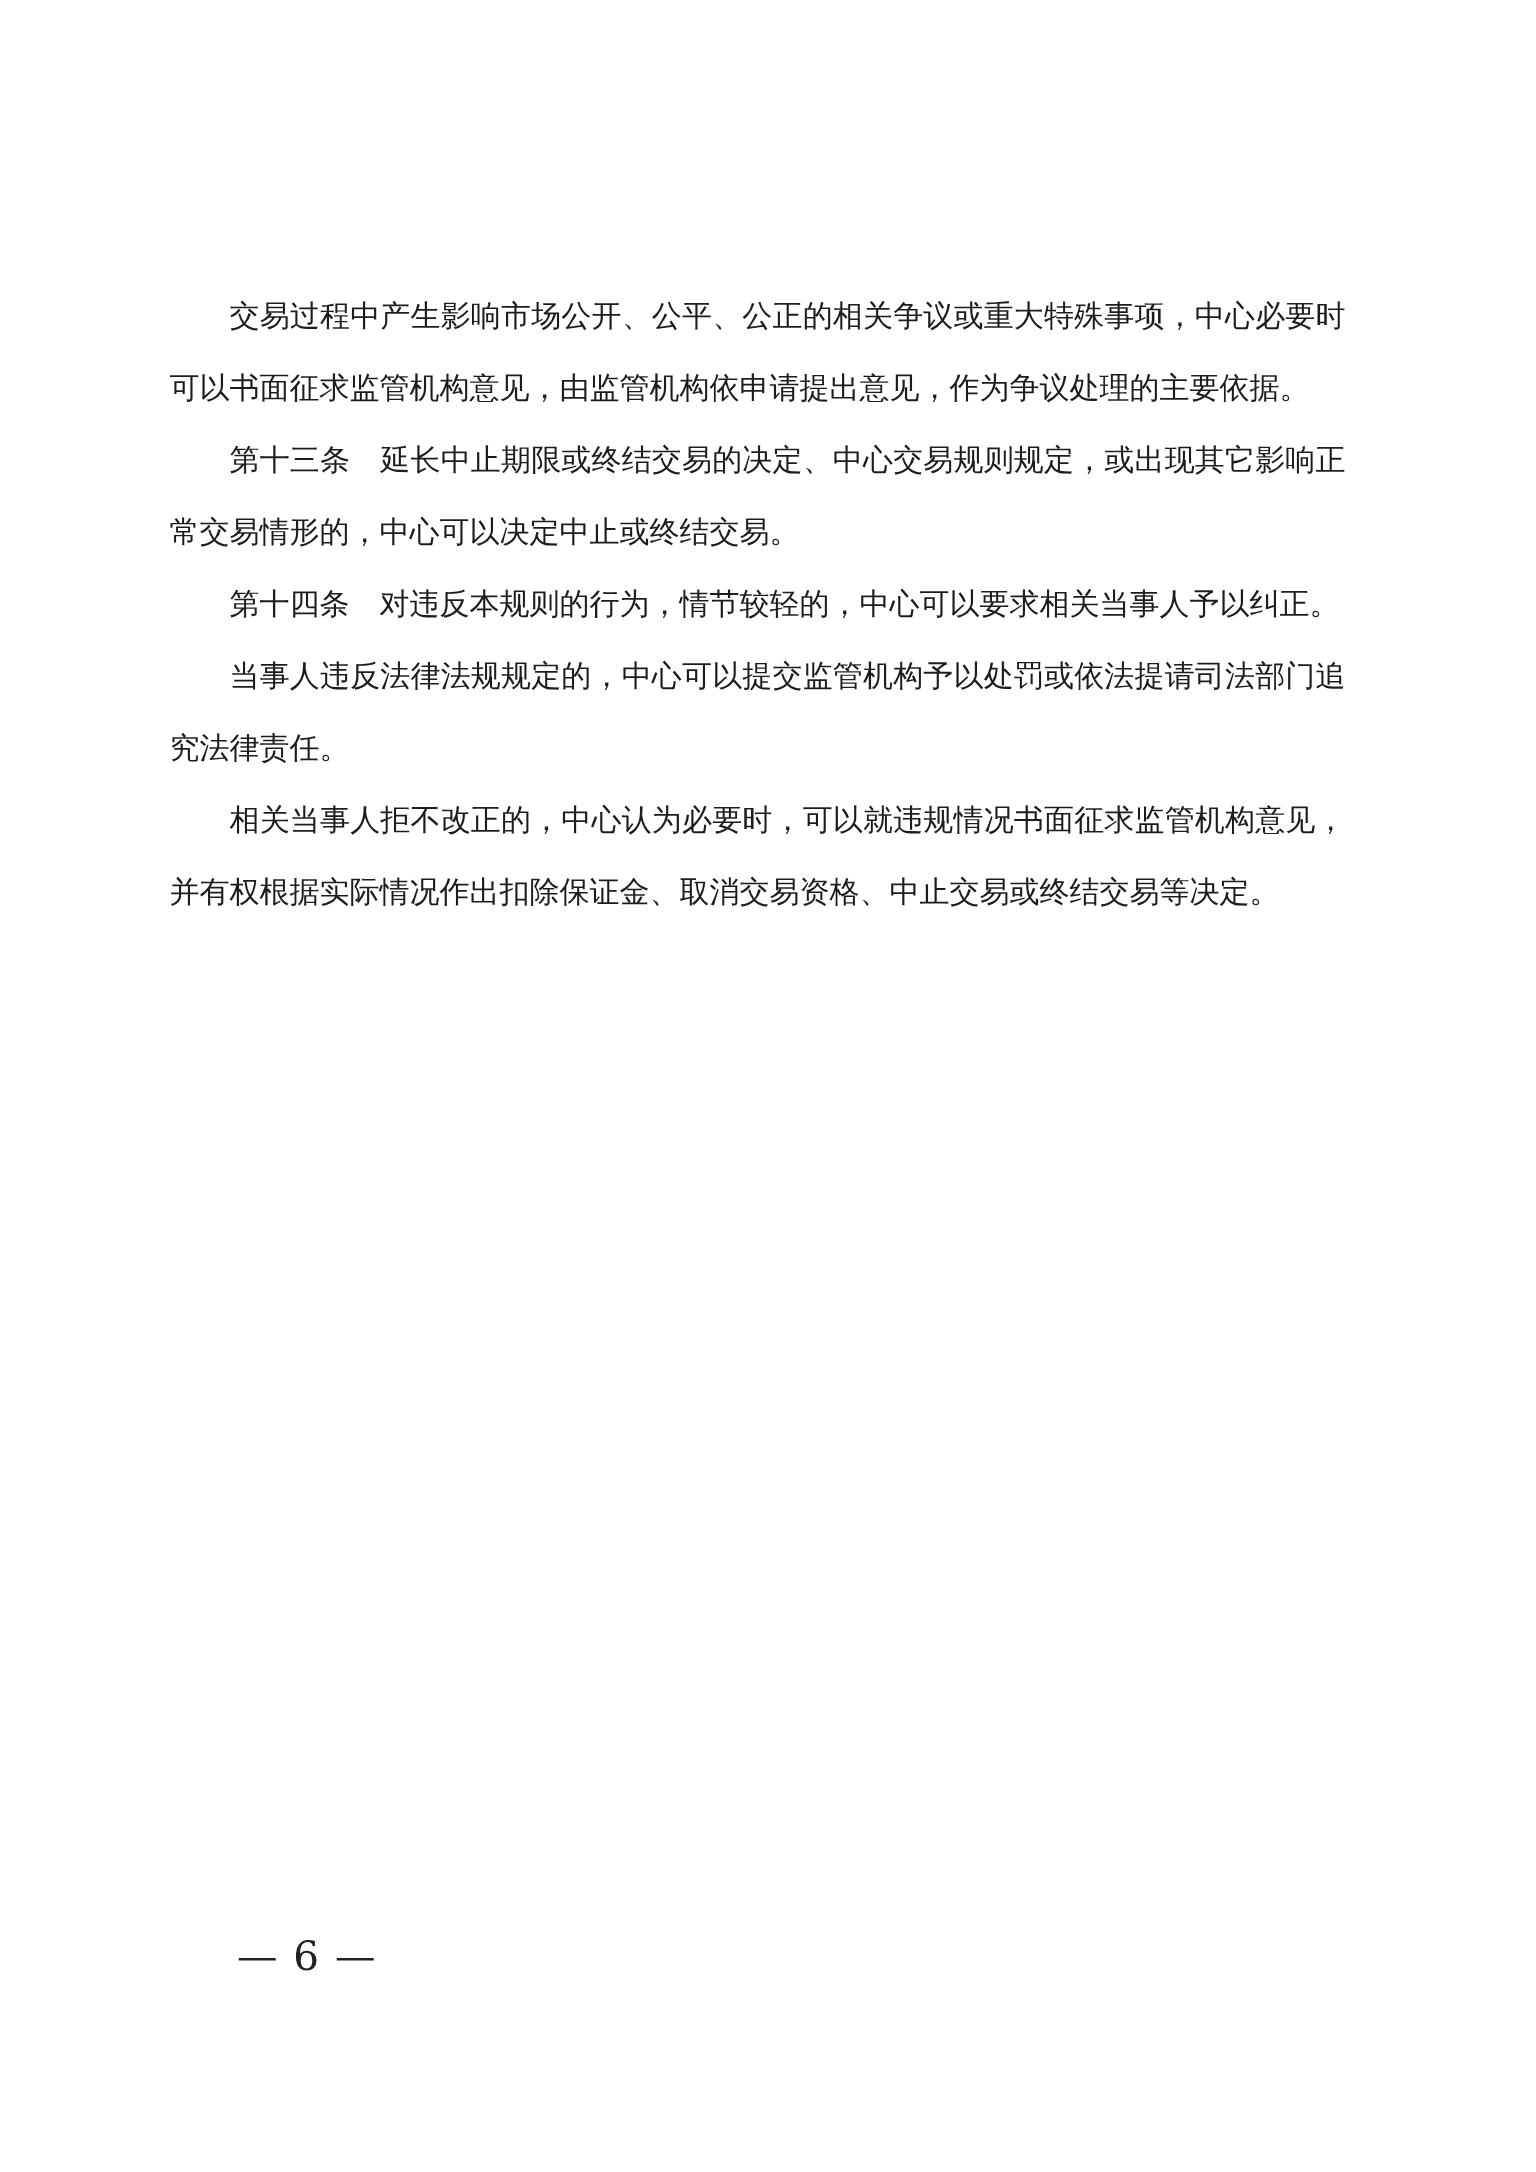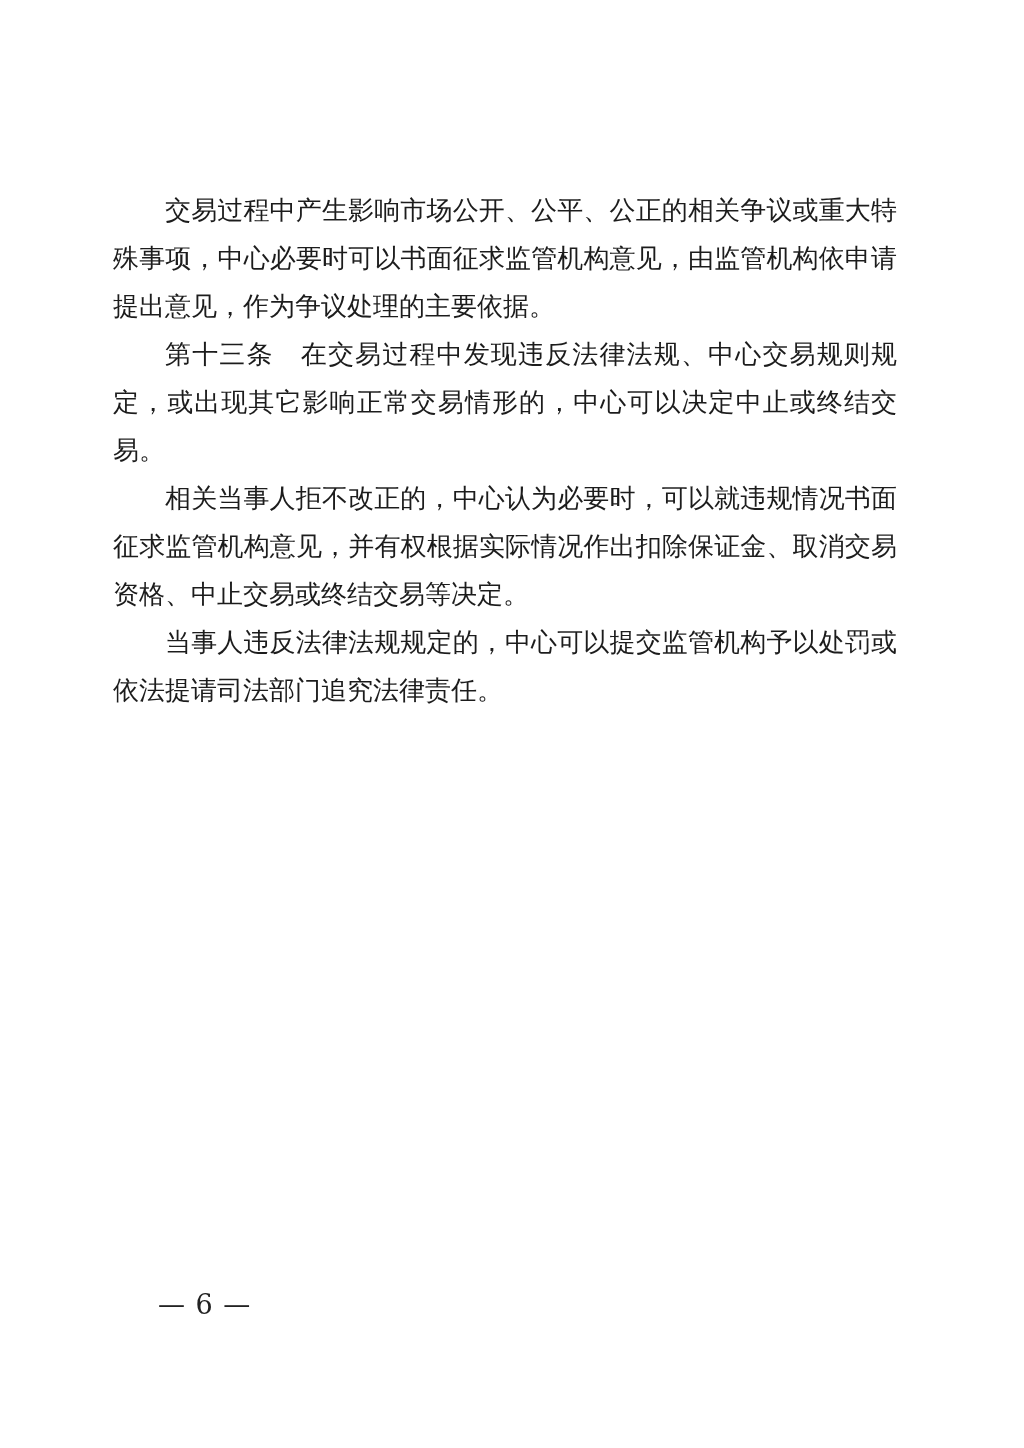--- a/index.html
+++ b/index.html
@@ -15,21 +15,21 @@
     background: #ffffff;
     overflow: hidden;
     font-family: "DejaVu Sans", sans-serif;
   }
   .content {
     position: absolute;
     left: 113px;
     top: 186px;
     width: 784px;
     color: #1c1c1c;
-    font-size: 26px;
+    font-size: 20px;
     line-height: 48px;
     text-align: justify;
   }
   .para {
     margin: 0;
     padding: 0;
     text-indent: 2em;
     word-break: break-all;
     overflow-wrap: anywhere;
   }
@@ -43,20 +43,21 @@
     line-height: 34px;
     letter-spacing: 1px;
   }
 </style>
 </head>
 <body>
 
 <div class="page">
   <main class="content">
     <p class="para">交易过程中产生影响市场公开、公平、公正的相关争议或重大特殊事项，中心必要时可以书面征求监管机构意见，由监管机构依申请提出意见，作为争议处理的主要依据。</p>
-    <p class="para">第十三条　在交易过程中发现违反法律法规、中心交易规则规定，或出现其它影响正常交易情形的，中心可以决定中止或终结交易。</p>
+    <p class="para">第十三条　延长中止期限或终结交易的决定、中心交易规则规定，或出现其它影响正常交易情形的，中心可以决定中止或终结交易。</p>
+    <p class="para">第十四条　对违反本规则的行为，情节较轻的，中心可以要求相关当事人予以纠正。</p>
+    <p class="para">当事人违反法律法规规定的，中心可以提交监管机构予以处罚或依法提请司法部门追究法律责任。</p>
     <p class="para">相关当事人拒不改正的，中心认为必要时，可以就违规情况书面征求监管机构意见，并有权根据实际情况作出扣除保证金、取消交易资格、中止交易或终结交易等决定。</p>
-    <p class="para">当事人违反法律法规规定的，中心可以提交监管机构予以处罚或依法提请司法部门追究法律责任。</p>
   </main>
   <footer class="footer">
     <span>— 6 —</span>
   </footer>
 </div>
 
 </body></html>

